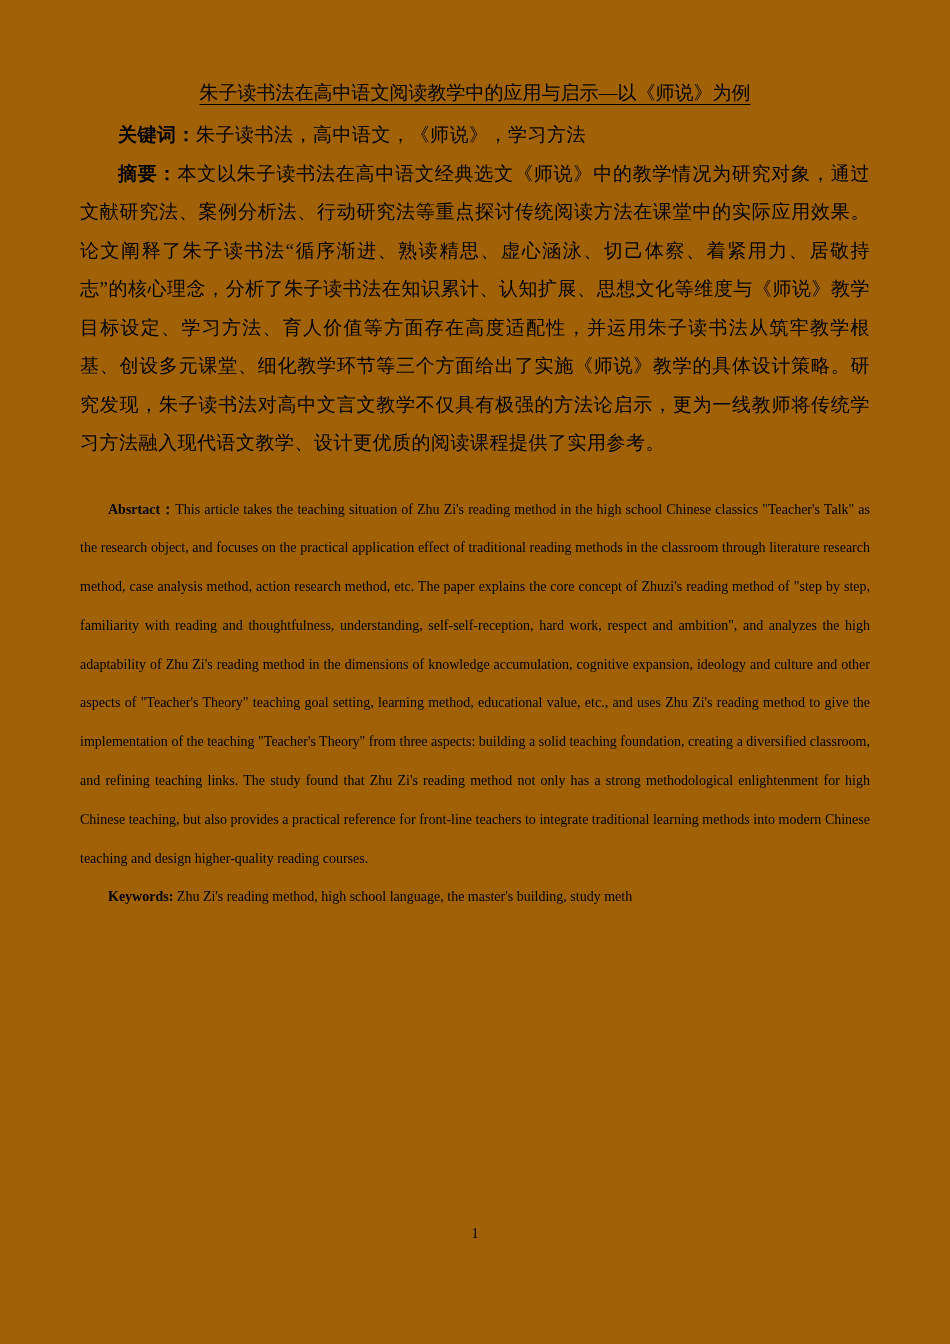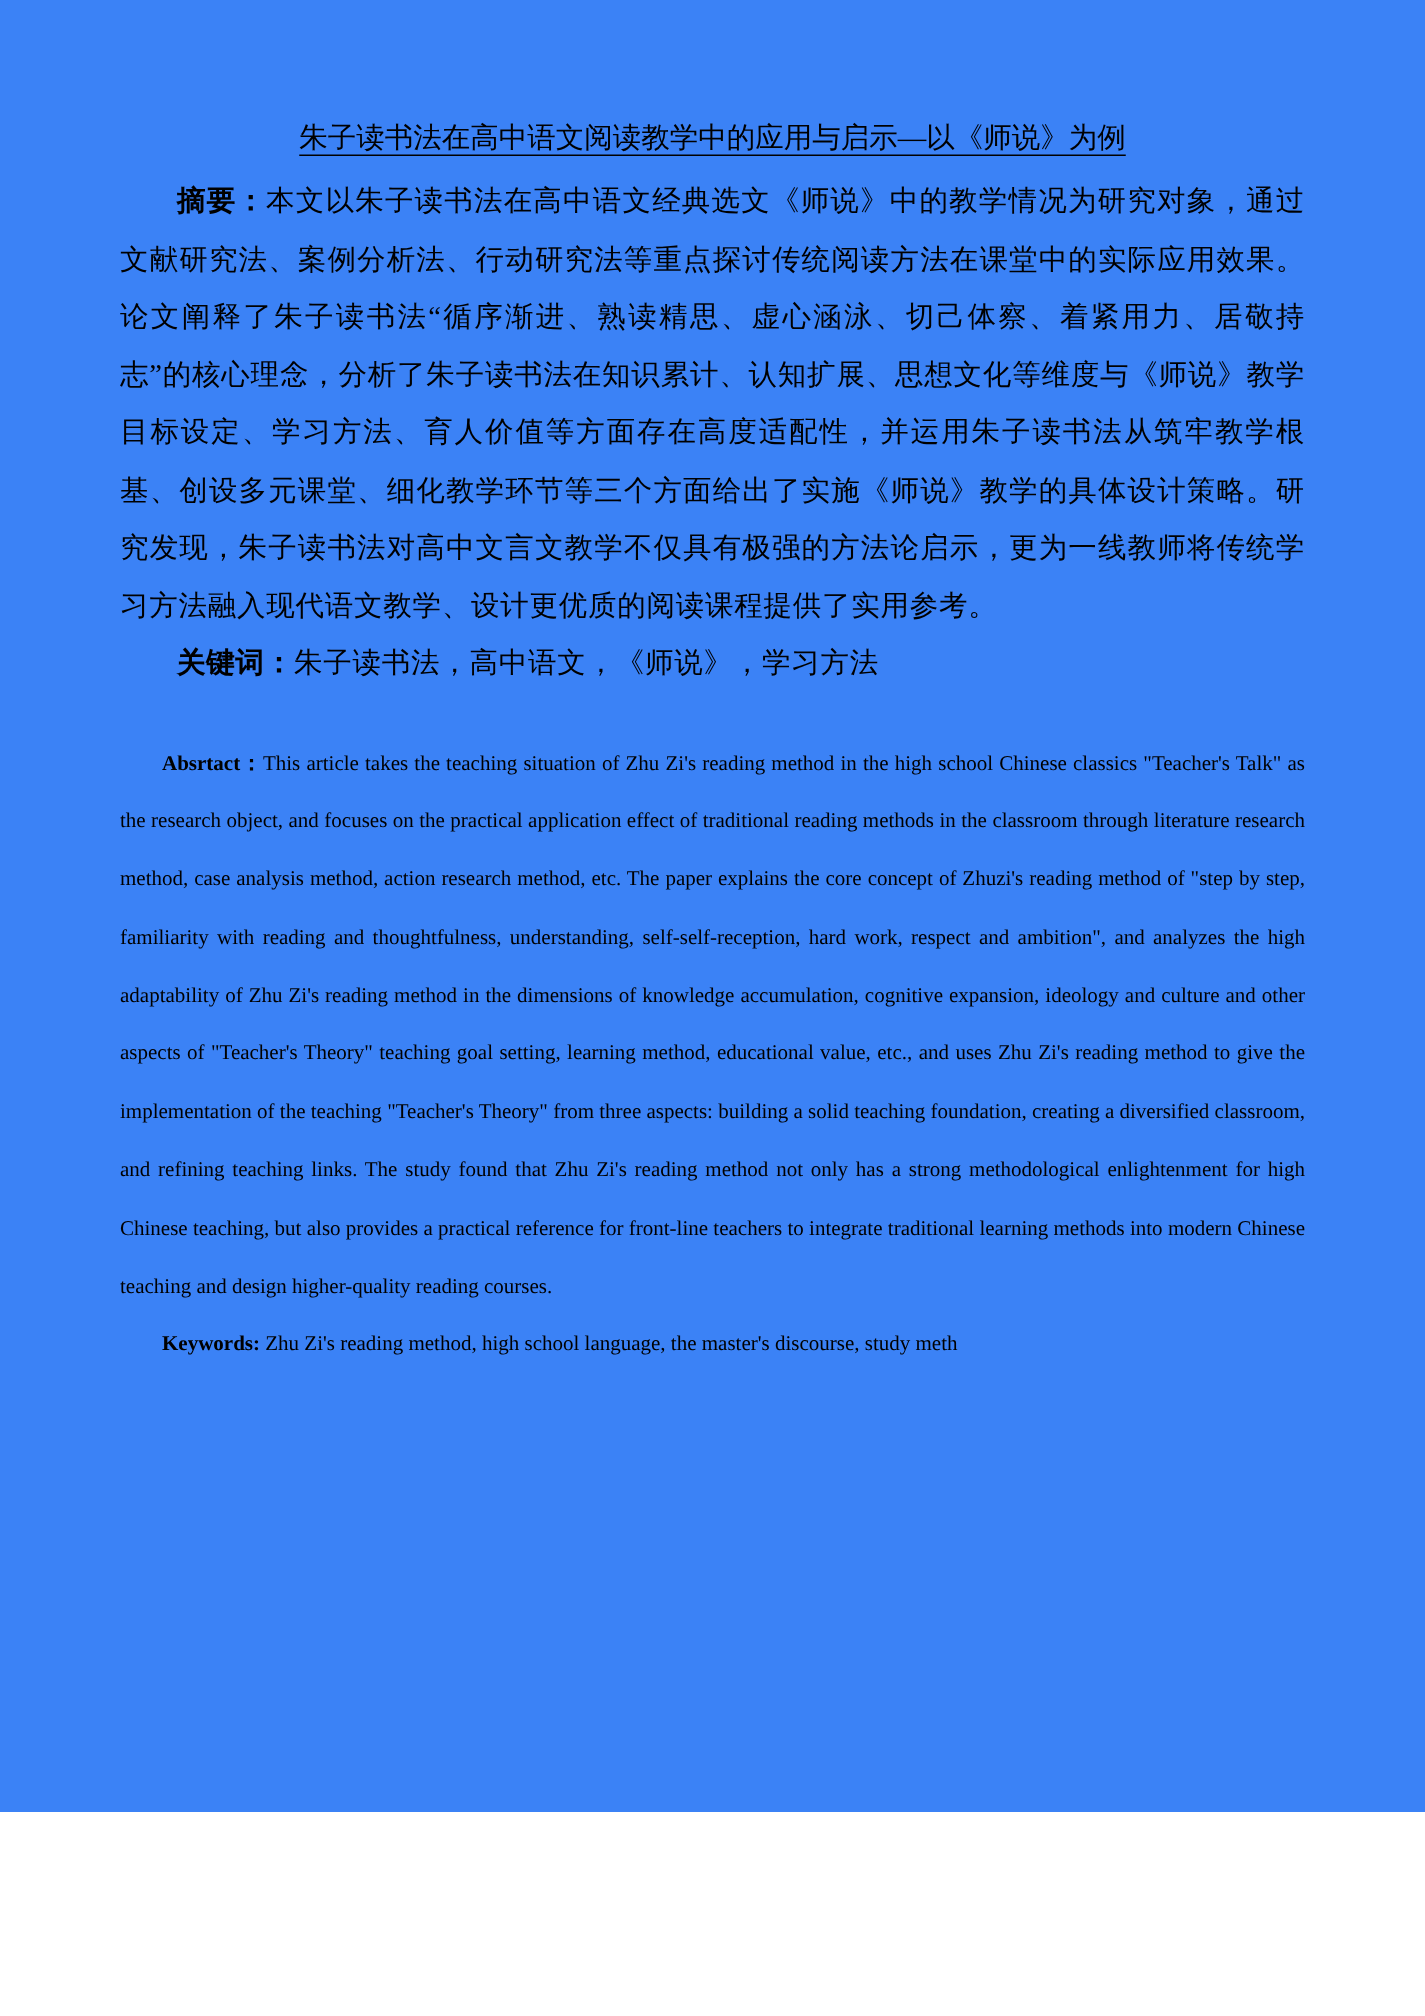--- a/index.html
+++ b/index.html
@@ -1,22 +1,22 @@
 <!DOCTYPE html>
 <html><head>
 <meta charset="utf-8">
 <style>
   * { margin: 0; padding: 0; box-sizing: border-box; }
   html, body { background: #ffffff; }
   body { width: 950px; }
   .page {
     position: relative;
     width: 950px;
-    height: 1208px;
-    background: #3b82f6;
+    height: 1344px;
+    background: #a16207;
     color: #000000;
     font-family: "Liberation Serif", "DejaVu Serif", serif;
     padding: 74px 80px 0 80px;
     overflow: hidden;
   }
   .doc-title {
     text-align: center;
     font-size: 19px;
     font-weight: normal;
     line-height: 38px;
@@ -51,23 +51,23 @@
     text-indent: 0;
   }
 </style>
 </head>
 <body>
 
 <div class="page">
 
   <h1 class="doc-title">朱子读书法在高中语文阅读教学中的应用与启示—以《师说》为例</h1>
 
+  <p class="para cn"><span class="lead-label">关键词：</span><span>朱子读书法，高中语文，《师说》，学习方法</span></p>
+
   <p class="para cn"><span class="lead-label">摘要：</span><span>本文以朱子读书法在高中语文经典选文《师说》中的教学情况为研究对象，通过文献研究法、案例分析法、行动研究法等重点探讨传统阅读方法在课堂中的实际应用效果。论文阐释了朱子读书法“循序渐进、熟读精思、虚心涵泳、切己体察、着紧用力、居敬持志”的核心理念，分析了朱子读书法在知识累计、认知扩展、思想文化等维度与《师说》教学目标设定、学习方法、育人价值等方面存在高度适配性，并运用朱子读书法从筑牢教学根基、创设多元课堂、细化教学环节等三个方面给出了实施《师说》教学的具体设计策略。研究发现，朱子读书法对高中文言文教学不仅具有极强的方法论启示，更为一线教师将传统学习方法融入现代语文教学、设计更优质的阅读课程提供了实用参考。</span></p>
-
-  <p class="para cn"><span class="lead-label">关键词：</span><span>朱子读书法，高中语文，《师说》，学习方法</span></p>
 
   <p class="para en abstract-en"><span class="lead-label">Absrtact：</span><span>This article takes the teaching situation of Zhu Zi's reading method in the high school Chinese classics "Teacher's Talk" as the research object, and focuses on the practical application effect of traditional reading methods in the classroom through literature research method, case analysis method, action research method, etc. The paper explains the core concept of Zhuzi's reading method of "step by step, familiarity with reading and thoughtfulness, understanding, self-self-reception, hard work, respect and ambition", and analyzes the high adaptability of Zhu Zi's reading method in the dimensions of knowledge accumulation, cognitive expansion, ideology and culture and other aspects of "Teacher's Theory" teaching goal setting, learning method, educational value, etc., and uses Zhu Zi's reading method to give the implementation of the teaching "Teacher's Theory" from three aspects: building a solid teaching foundation, creating a diversified classroom, and refining teaching links. The study found that Zhu Zi's reading method not only has a strong methodological enlightenment for high Chinese teaching, but also provides a practical reference for front-line teachers to integrate traditional learning methods into modern Chinese teaching and design higher-quality reading courses.</span></p>
 
-  <p class="para en"><span class="lead-label">Keywords:</span><span> Zhu Zi's reading method, high school language, the master's discourse, study meth</span></p>
+  <p class="para en"><span class="lead-label">Keywords:</span><span> Zhu Zi's reading method, high school language, the master's building, study meth</span></p>
 
   <div class="page-number">1</div>
 
 </div>
 
 </body></html>

